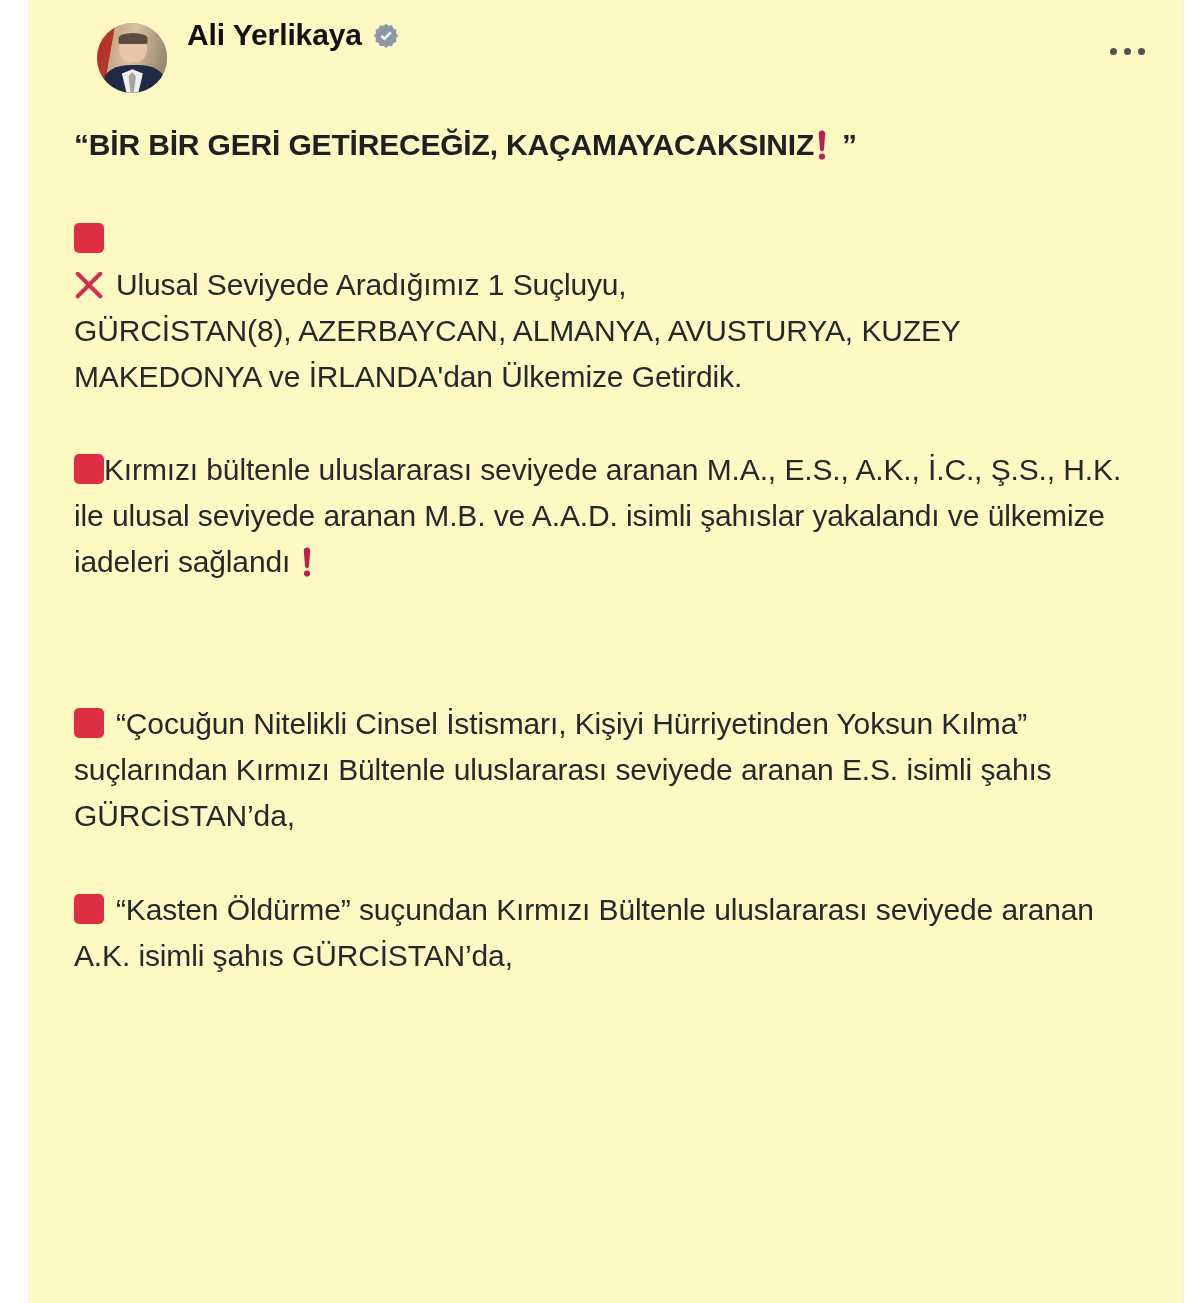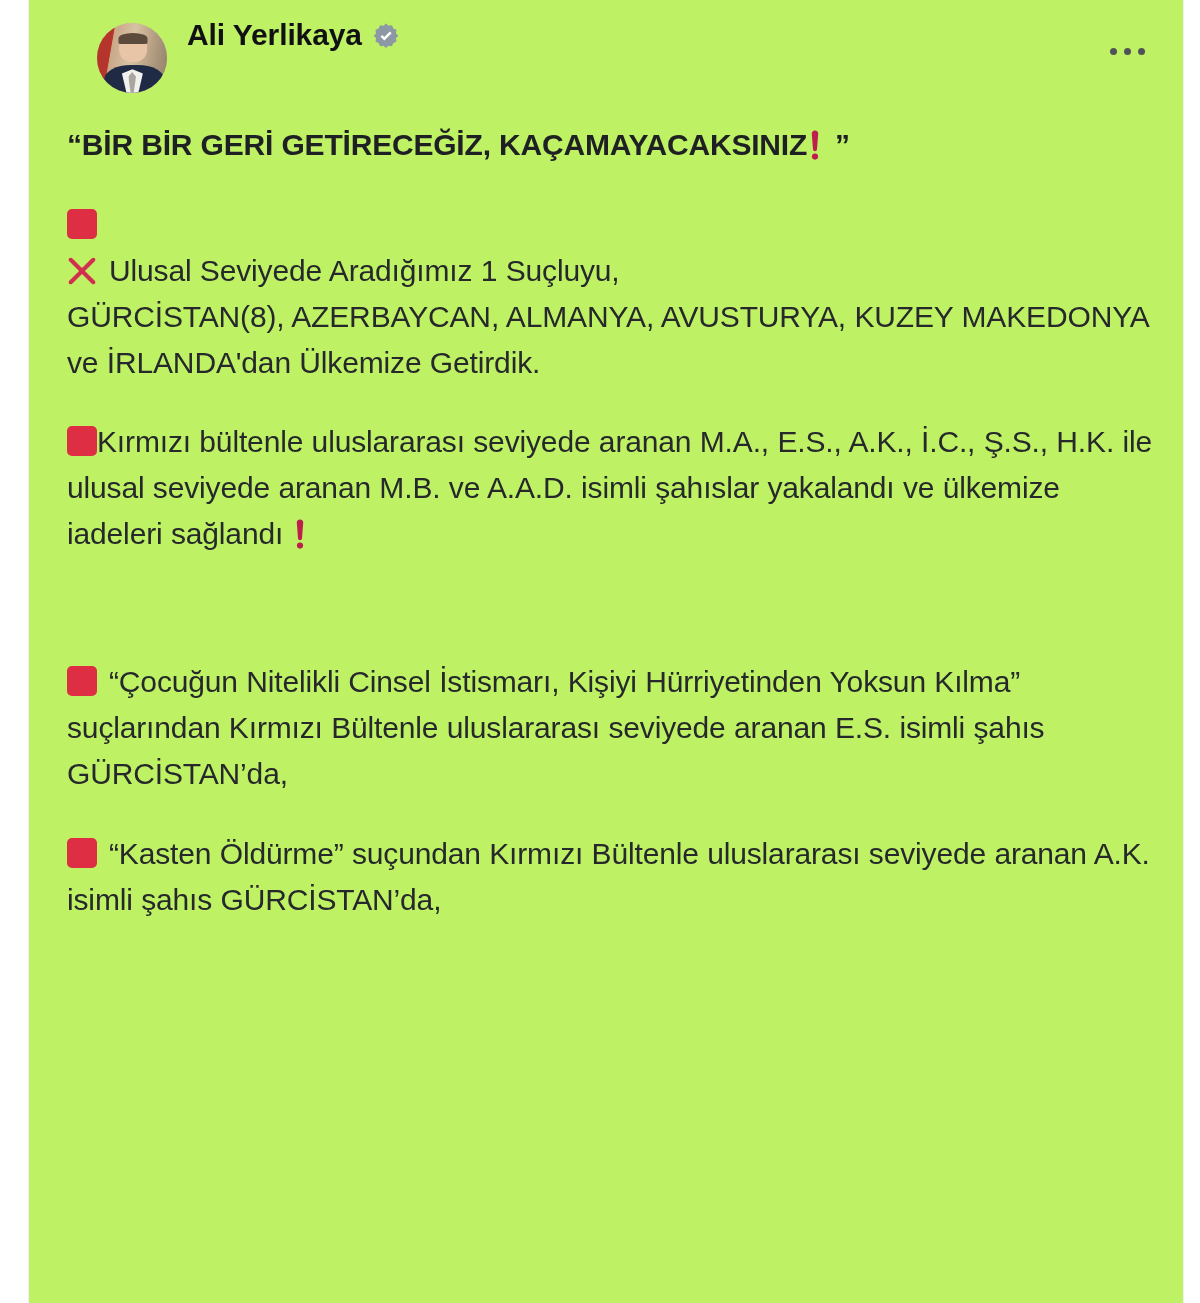--- a/index.html
+++ b/index.html
@@ -16,21 +16,21 @@
     -webkit-font-smoothing: antialiased;
   }
 
   .tweet-card {
     position: relative;
     box-sizing: border-box;
     width: 1156px;
     min-height: 1303px;
     margin: 0 0 0 28px;
     padding: 18px 26px 10px 38px;
-    background: #bef264;
+    background: #fef9c3;
     border-left: 1px solid #f0f0f0;
     border-right: 1px solid #f0f0f0;
   }
 
   
   .tweet-header {
     display: flex;
     align-items: flex-start;
     position: relative;
     height: 90px;
@@ -166,21 +166,21 @@
   
   .tweet-body {
     margin-top: 14px;
     font-size: 30px;
     line-height: 1.53;
     color: #26282b;
     letter-spacing: -0.15px;
     word-spacing: 0.2px;
   }
   .tweet-body p {
-    margin: 0;
+    margin: 7px;
   }
   .tweet-body .para-gap {
     height: 34px;
   }
   .headline {
     font-size: 30px;
     font-weight: 700;
     letter-spacing: -0.2px;
     color: #1e2023;
     white-space: nowrap;

